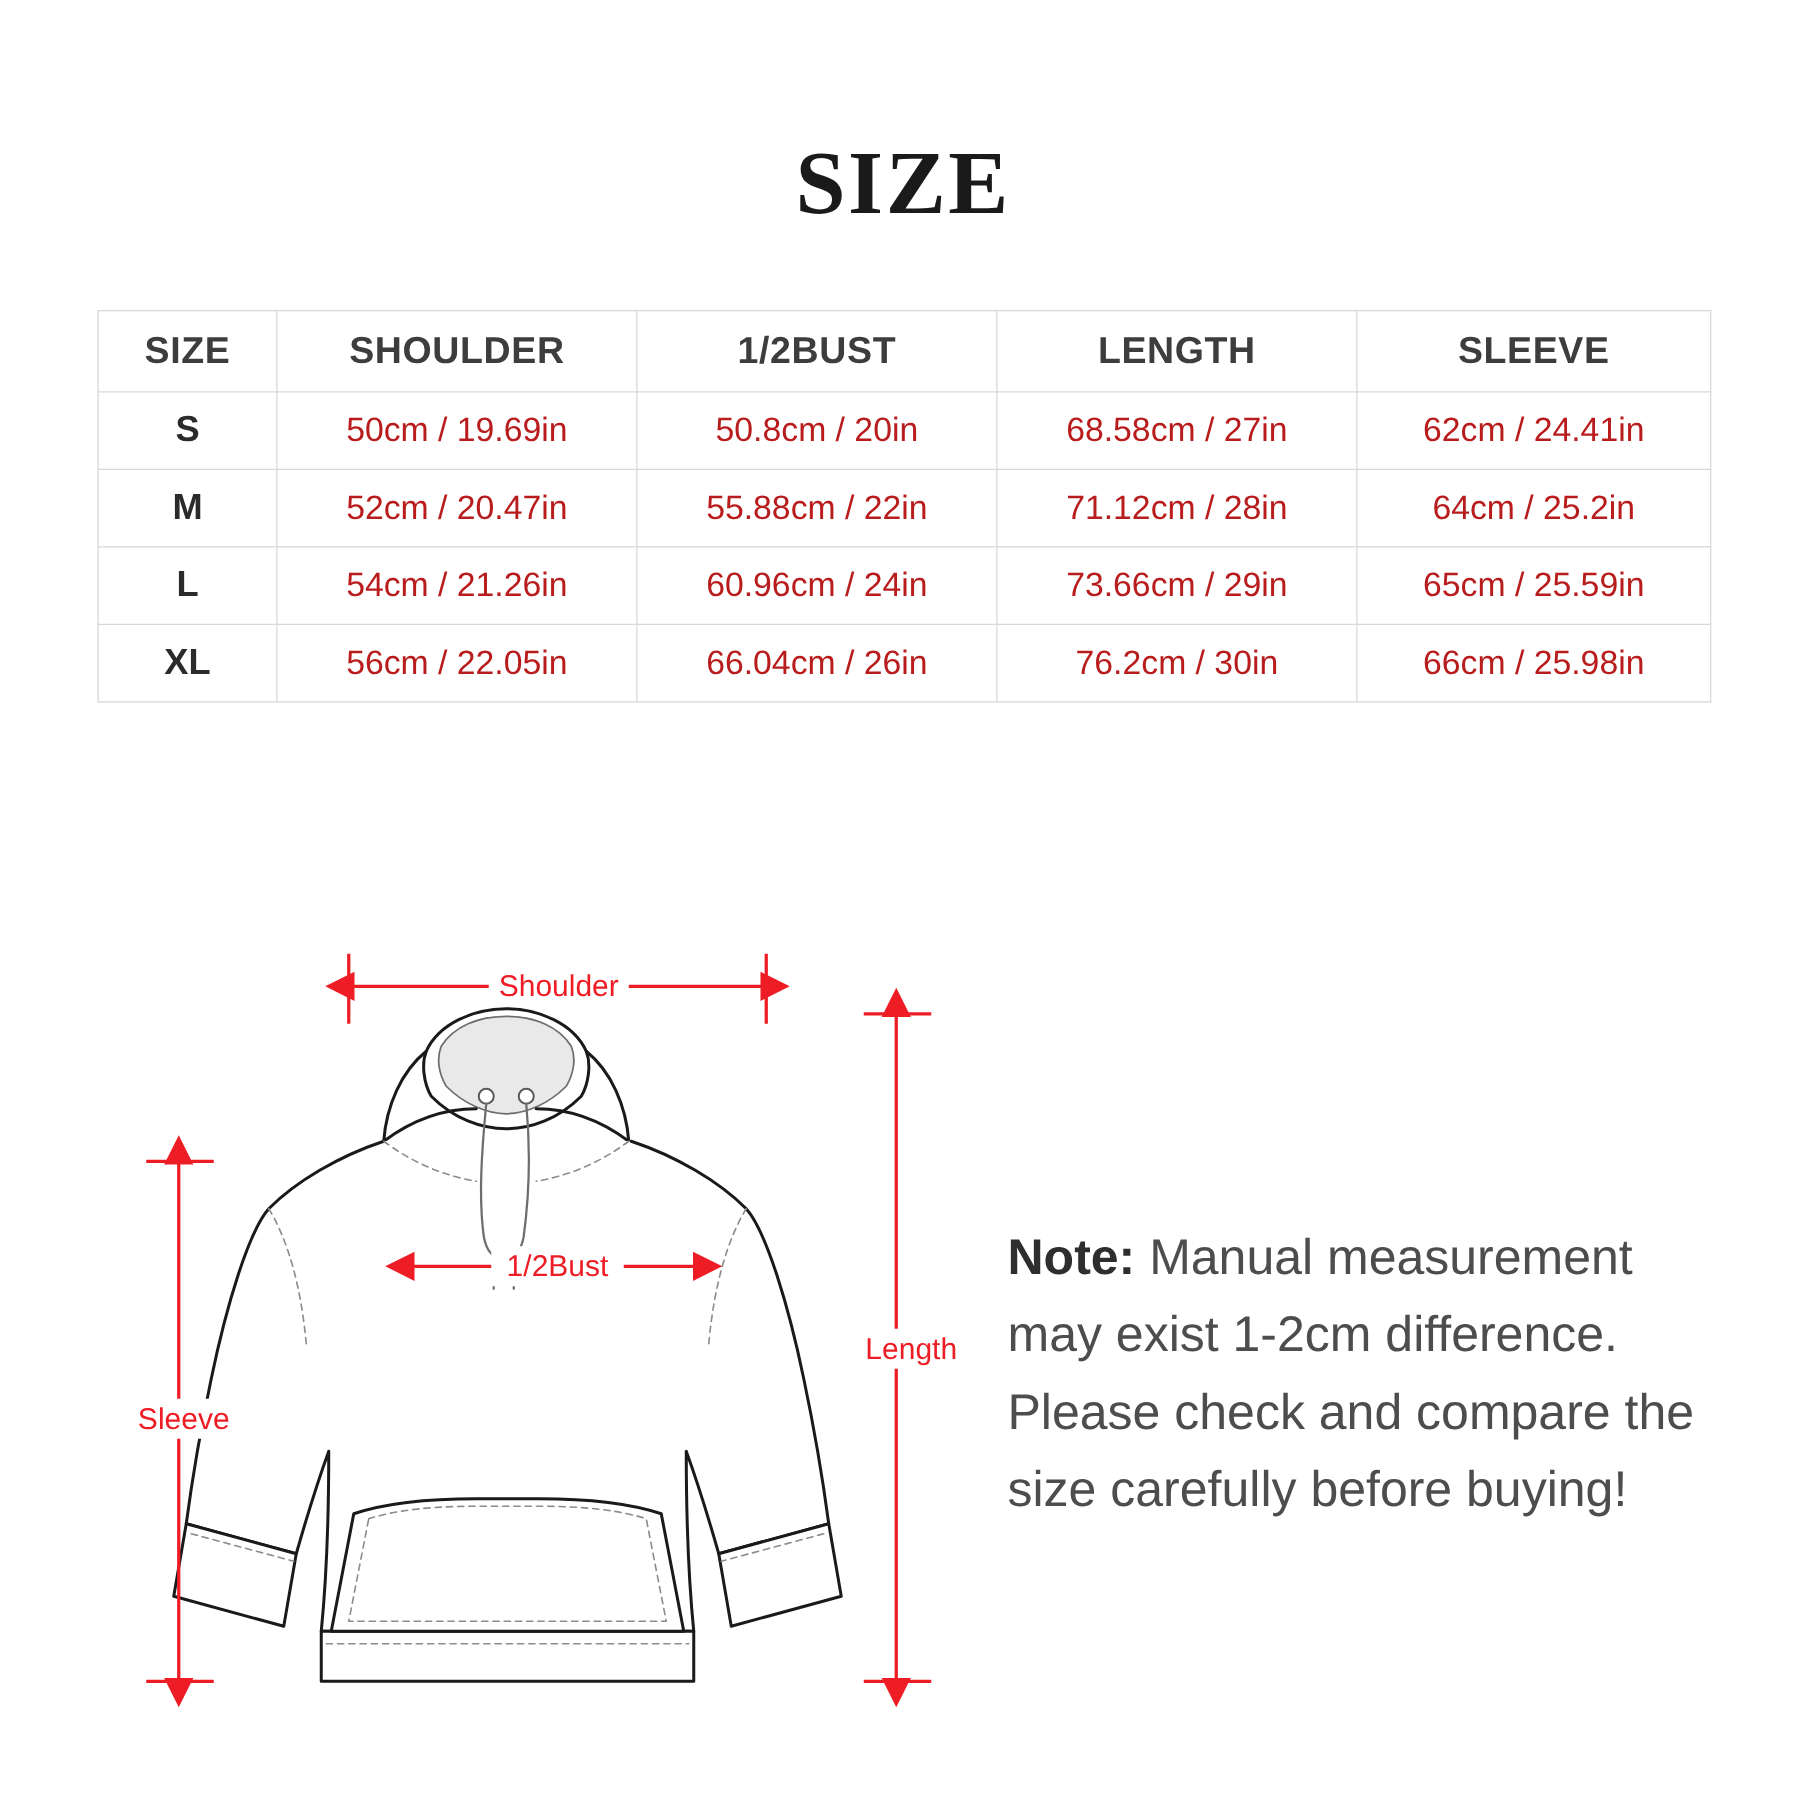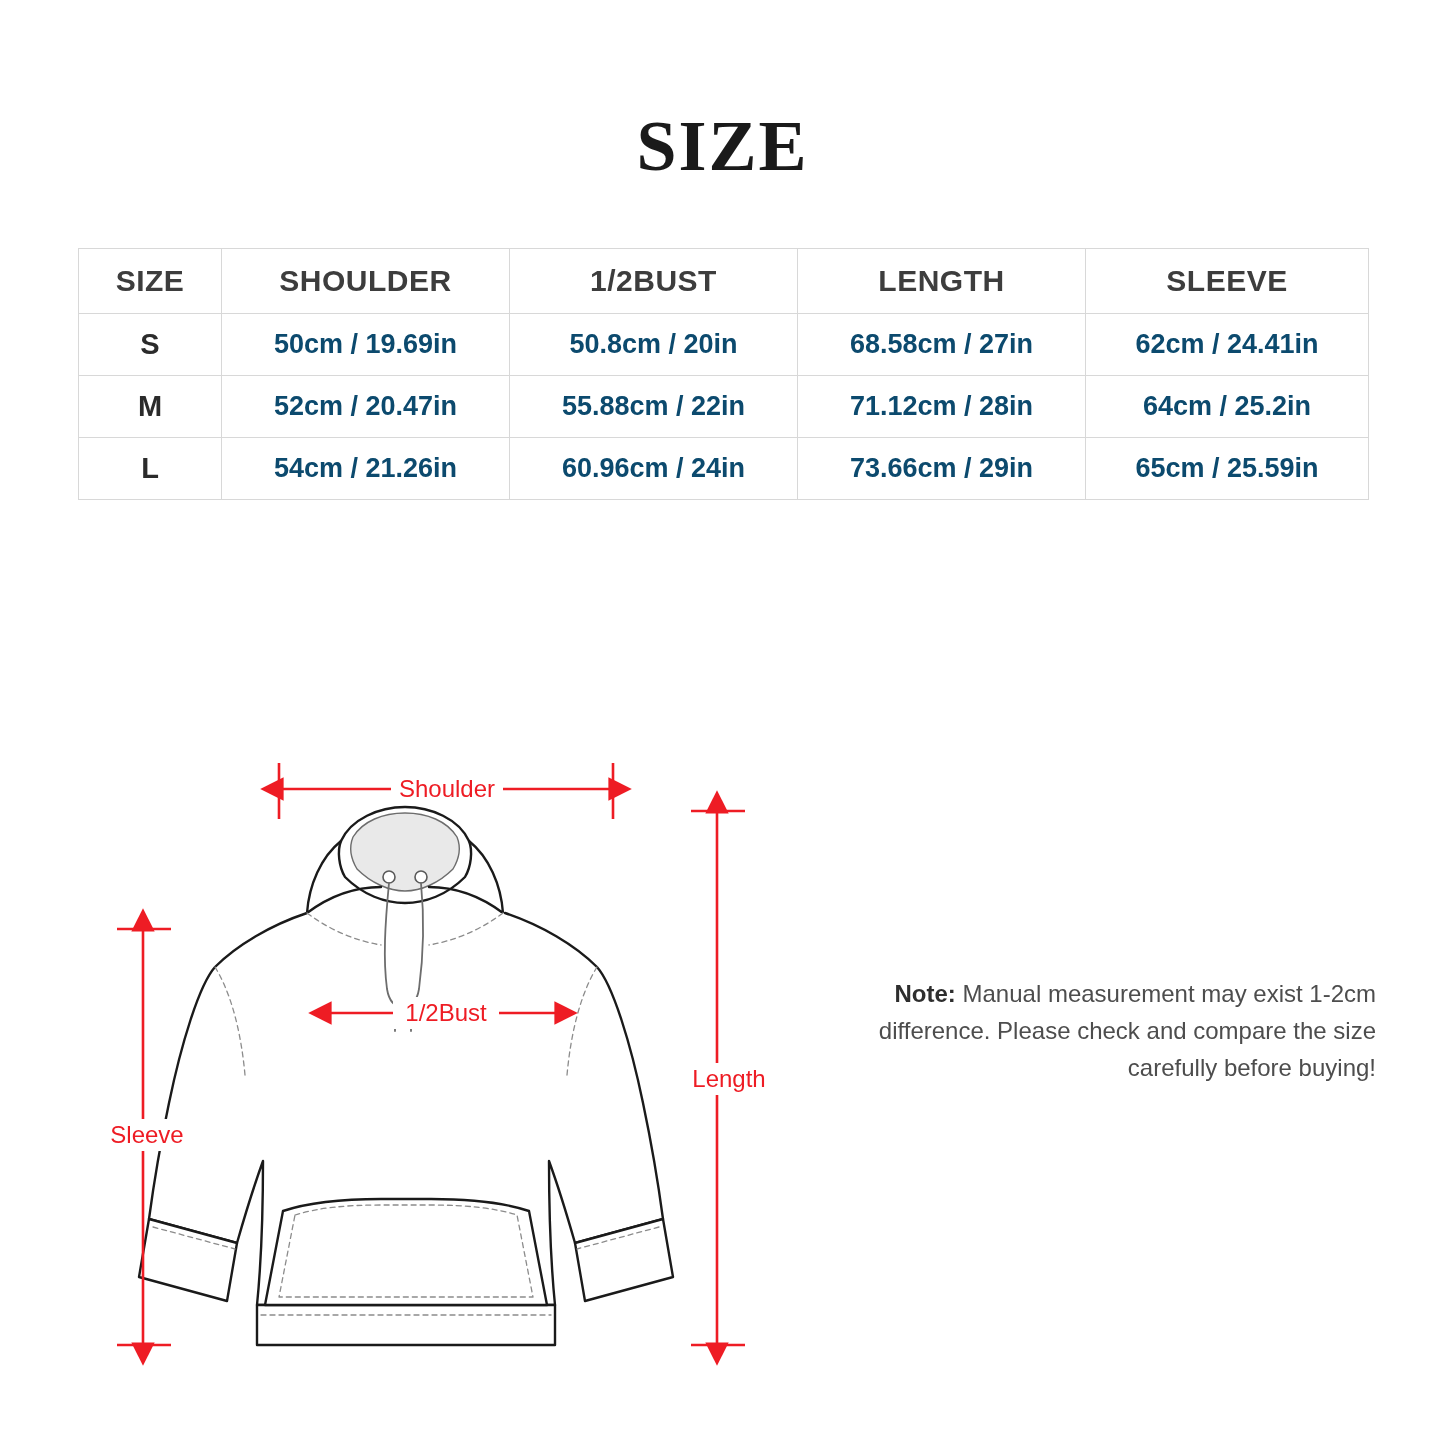--- a/index.html
+++ b/index.html
@@ -48,22 +48,22 @@
   }
   table.size-table th {
     height: 62px;
     font-size: 30px;
     font-weight: bold;
     letter-spacing: .5px;
   }
   table.size-table td {
     height: 59px;
     font-size: 27px;
-    font-weight: bold;
-    color: #0c4a6e;
+    font-weight: normal;
+    color: #b91c1c;
   }
   table.size-table td.sz {
     font-weight: bold;
     font-size: 29px;
     color: #2b2b2b;
   }
   col.c1 { width: 143px; }
   col.c2 { width: 288px; }
   col.c3 { width: 288px; }
   col.c4 { width: 288px; }
@@ -78,24 +78,23 @@
     height: 630px;
   }
   .diagram svg { display: block; }
 
   
   .note {
     position: absolute;
     left: 806px;
     top: 975px;
     width: 570px;
-    font-size: 24px;
+    font-size: 40px;
     line-height: 1.55;
     color: #4d4d4d;
-    text-align: right;
   }
   .note b {
     color: #2e2e2e;
     font-weight: bold;
   }
 </style>
 </head>
 <body>
 
 <div class="title">SIZE</div>
@@ -132,20 +131,27 @@
         <td>55.88cm / 22in</td>
         <td>71.12cm / 28in</td>
         <td>64cm / 25.2in</td>
       </tr>
       <tr>
         <td class="sz">L</td>
         <td>54cm / 21.26in</td>
         <td>60.96cm / 24in</td>
         <td>73.66cm / 29in</td>
         <td>65cm / 25.59in</td>
+      </tr>
+      <tr>
+        <td class="sz">XL</td>
+        <td>56cm / 22.05in</td>
+        <td>66.04cm / 26in</td>
+        <td>76.2cm / 30in</td>
+        <td>66cm / 25.98in</td>
       </tr>
     </tbody>
   </table>
 </div>
 
 <div class="diagram">
   <svg width="680" height="630" viewBox="0 0 680 630" xmlns="http://www.w3.org/2000/svg">
     <defs>
       <marker id="arrL" markerWidth="11" markerHeight="11" refX="9" refY="5.5" orient="auto">
         <path d="M10,1 L10,10 L1,5.5 Z" fill="#ee1c24"></path>

